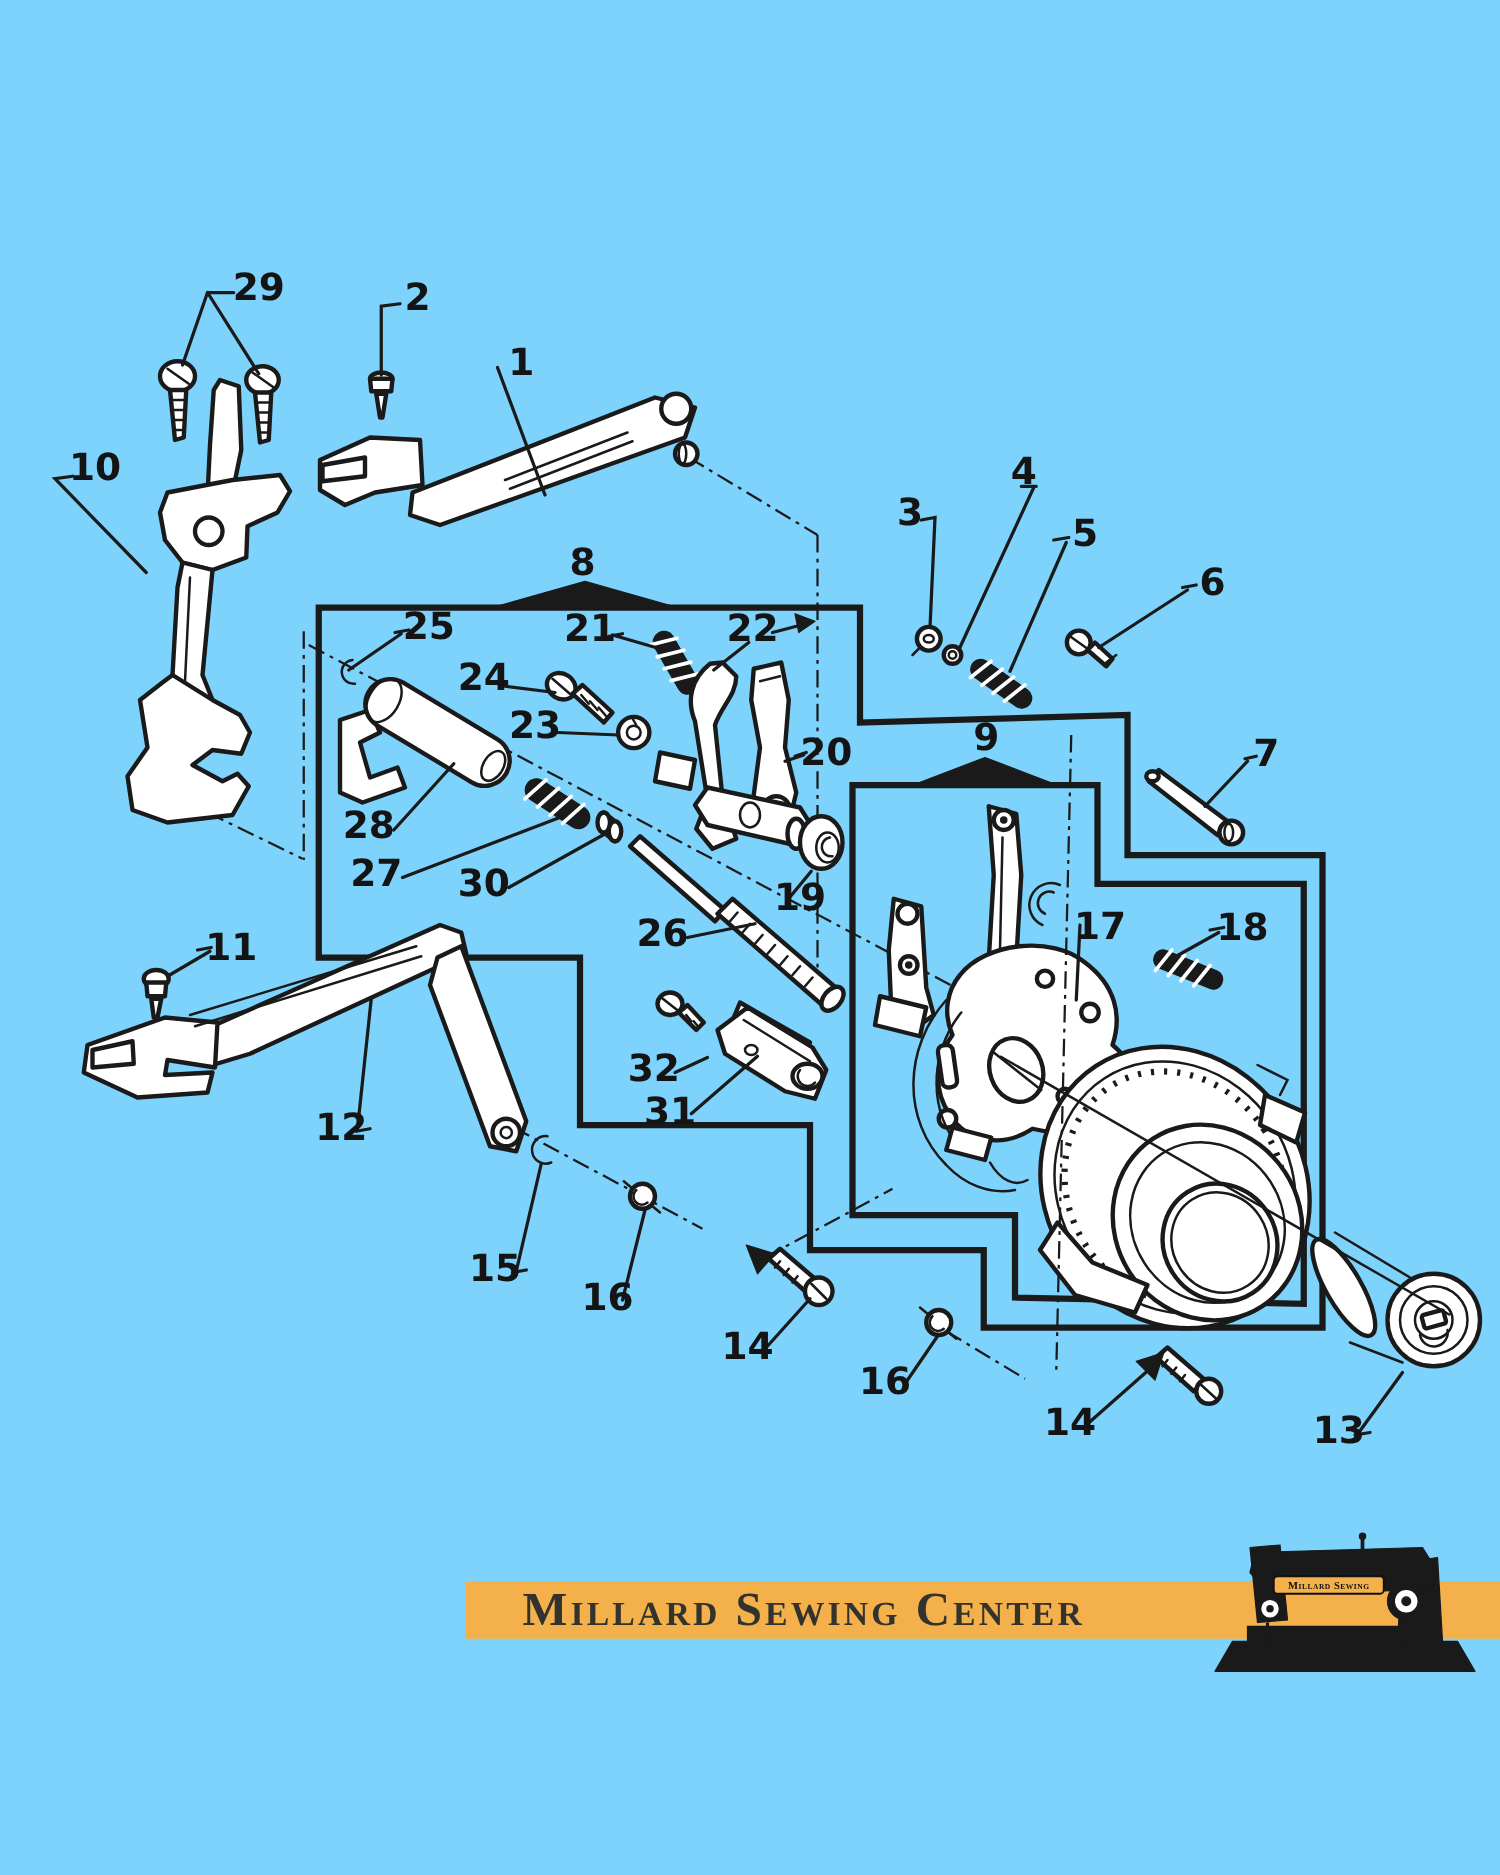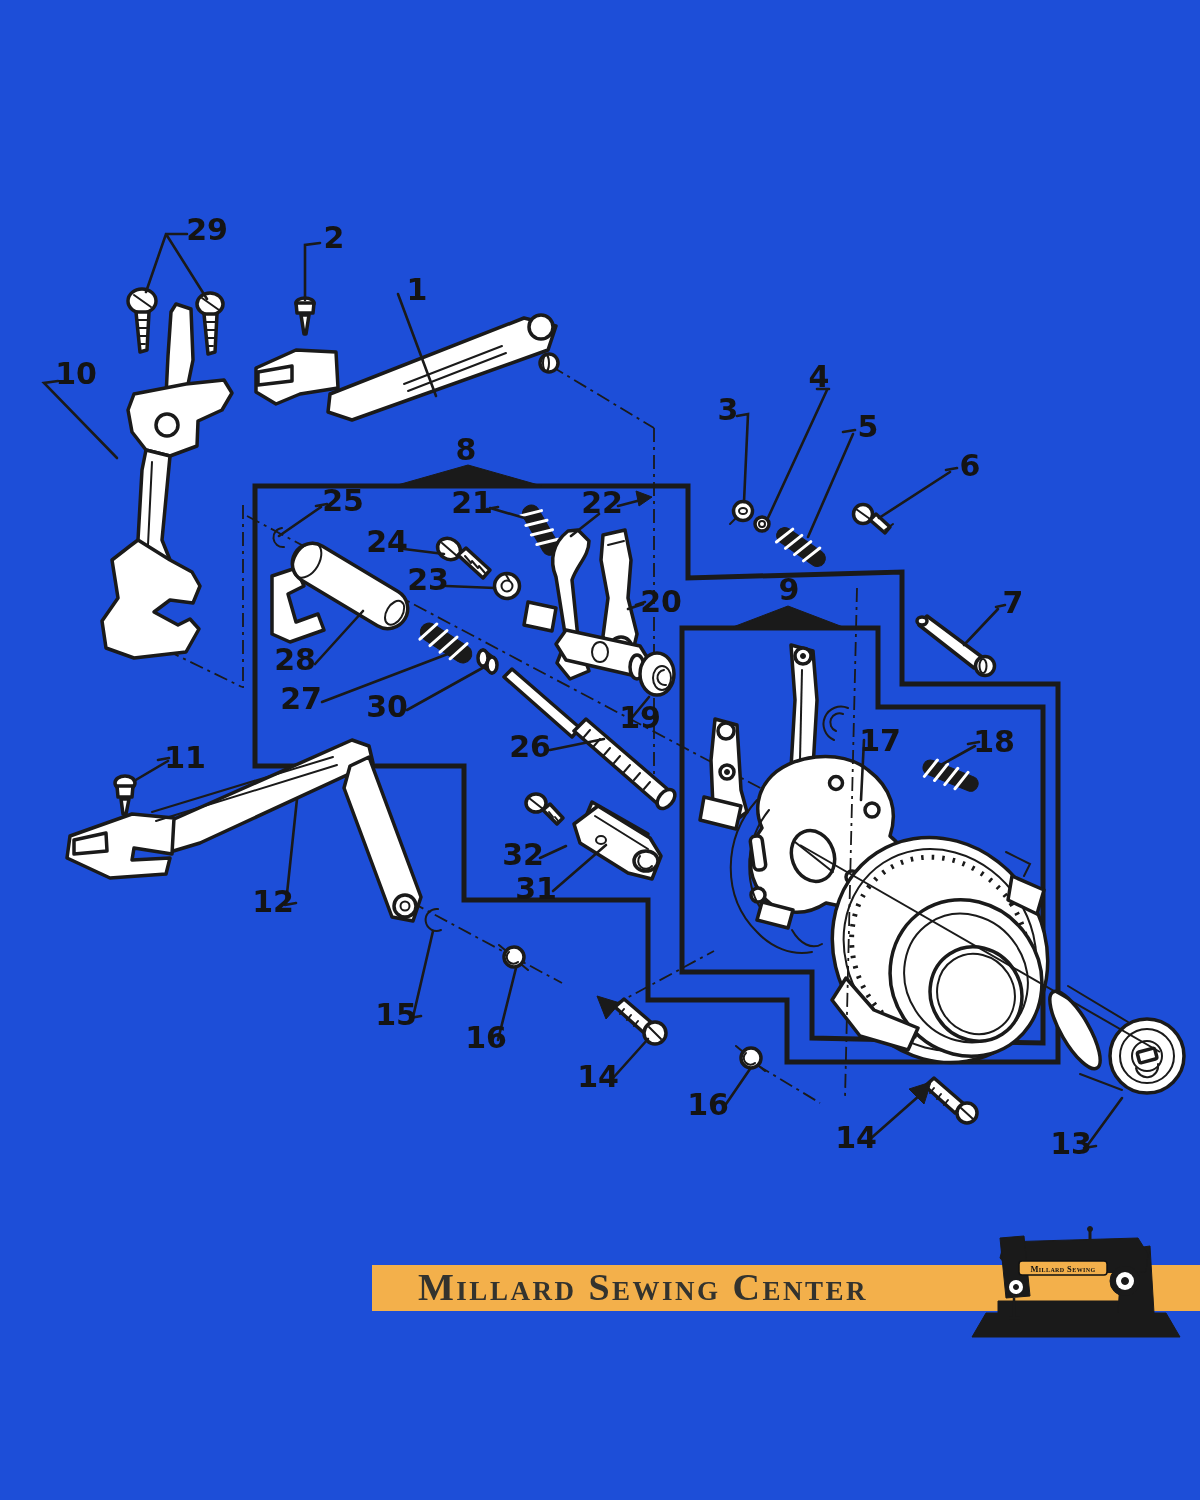--- a/index.html
+++ b/index.html
@@ -1,17 +1,17 @@
 <!DOCTYPE html>
 <html><head>
 <meta charset="utf-8">
 <style>
   html,body { margin:0; padding:0; background:#ffffff; }
   .page {
-    position:relative; width:1200px; height:1500px; background:#1d4ed8;
+    position:relative; width:1200px; height:1500px; background:#7dd3fc;
     font-family:"DejaVu Sans", sans-serif; overflow:hidden;
   }
   svg.stage { position:absolute; left:0; top:0; width:1200px; height:1500px; }
 
   
   .outline { fill:none; stroke:#1a1a1a; stroke-width:5; stroke-linejoin:miter; }
   .part    { fill:#ffffff; stroke:#1a1a1a; stroke-width:3.5; stroke-linejoin:round; stroke-linecap:round; }
   .thin    { fill:none; stroke:#1a1a1a; stroke-width:2; stroke-linecap:round; }
   .lead    { fill:none; stroke:#1a1a1a; stroke-width:2.6; stroke-linecap:round; }
   .dash    { fill:none; stroke:#1a1a1a; stroke-width:1.8; stroke-dasharray:14 5 3 5; }

